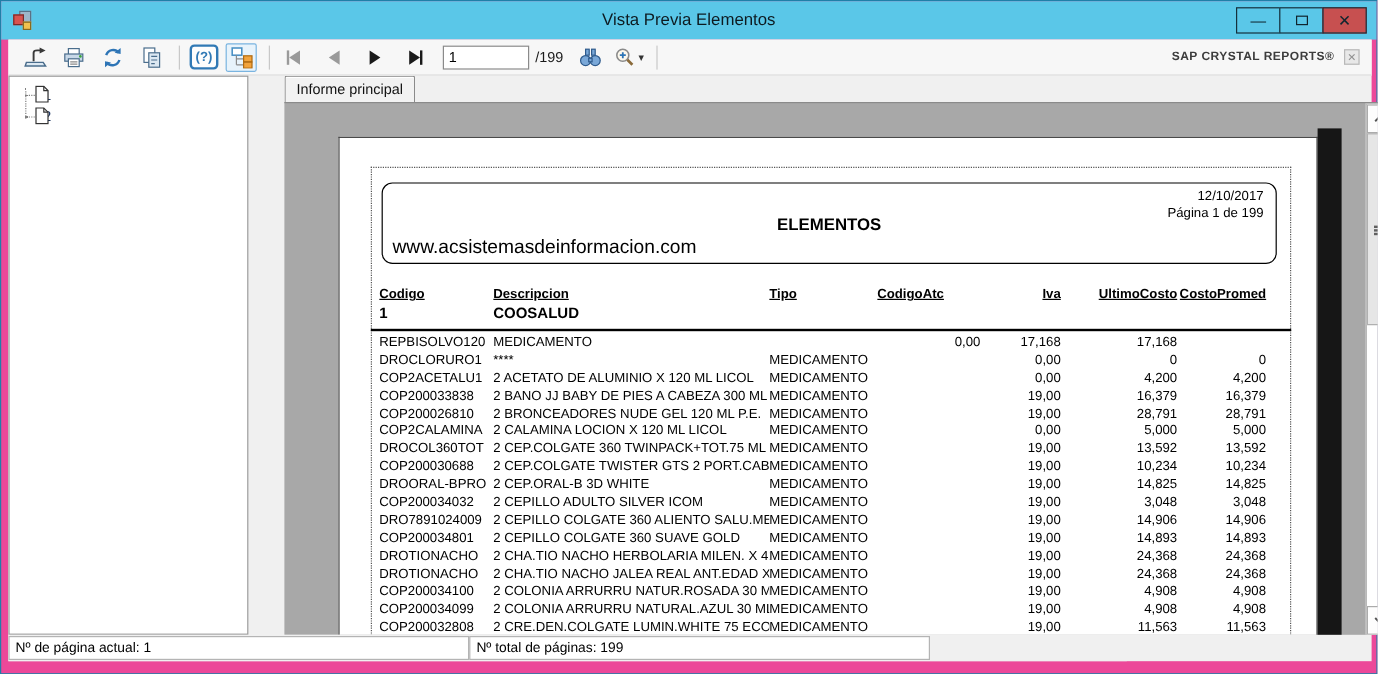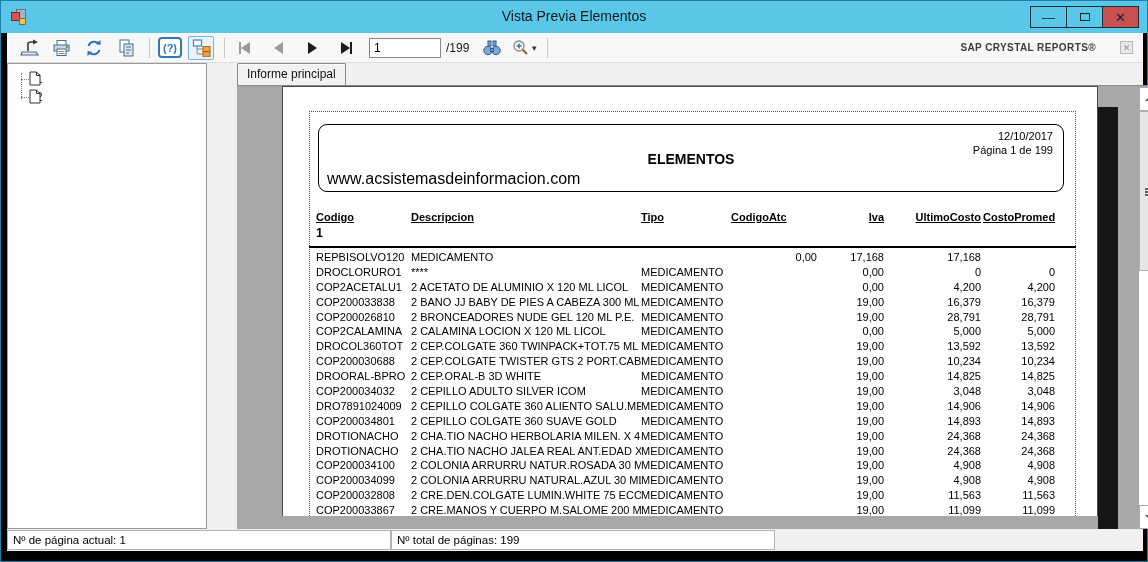--- a/index.html
+++ b/index.html
@@ -1,18 +1,18 @@
 <!DOCTYPE html>
 <html><head>
 <meta charset="utf-8">
 <style>
   * { box-sizing: border-box; margin: 0; padding: 0; }
   html,body { width:1148px; height:562px; overflow:hidden; background:#fff;
               font-family:"Liberation Sans", sans-serif; }
-  .window { position:relative; width:1148px; height:562px; background:#000000;
+  .window { position:relative; width:1148px; height:562px; background:#ec4899;
             border:1px solid #1f7fa8; }
 
   
   .titlebar { position:absolute; left:0; top:0; width:100%; height:32px; background:#5ac7e8; }
   .app-icon { position:absolute; left:10px; top:8px; width:16px; height:16px; }
   .app-icon .sq1 { position:absolute; left:5px; top:0; width:10px; height:10px; background:#9db6c8; border:1px solid #5a7186; }
   .app-icon .sq2 { position:absolute; left:0; top:3px; width:9px; height:9px; background:#d9534f; border:1px solid #7a2a28; }
   .app-icon .sq3 { position:absolute; left:8px; top:9px; width:7px; height:7px; background:#f2c14e; border:1px solid #8a6a1e; }
   .win-title { position:absolute; left:0; right:0; top:7px; text-align:center; font-size:14px; color:#0d1a20; }
   .win-buttons { position:absolute; right:8px; top:5px; display:flex; }
@@ -36,21 +36,21 @@
   .tri { width:0; height:0; border-style:solid; }
   .tri.left  { border-width:6px 9px 6px 0; border-color:transparent #9a9a9a transparent transparent; }
   .tri.right { border-width:6px 0 6px 9px; border-color:transparent transparent transparent #1a1a1a; }
   .bar { width:2px; height:12px; }
   .bar.gray { background:#9a9a9a; } .bar.black { background:#1a1a1a; }
   .page-input { width:72px; height:20px; border:1px solid #8a8a8a; font-size:12px; padding:0 4px;
                 font-family:"Liberation Sans", sans-serif; margin-right:5px; }
   .total-label { font-size:12px; color:#1a1a1a; margin-right:10px; }
   .caret { font-size:9px; color:#333; margin-left:3px; }
   .brand-area { margin-left:auto; display:flex; align-items:center; padding-right:10px; }
-  .brand-text { font-size:10px; font-weight:bold; color:#3c3c3c; letter-spacing:0.4px; margin-right:24px; }
+  .brand-text { font-size:10px; font-weight:bold; color:#3c3c3c; letter-spacing:0.4px; margin-right:8px; }
   .brand-close { width:13px; height:13px; border:1px solid #b8b8b8; background:#e8e8e8; color:#909090;
                  font-size:9px; display:flex; align-items:center; justify-content:center; cursor:pointer; }
 
   
   .tree-panel { position:absolute; left:6px; top:62px; width:200px; height:466px; background:#fff;
                 border:1px solid #9a9a9a; padding:6px 4px; }
   .tree { position:relative; }
   .tree::before { content:''; position:absolute; left:9px; top:3px; height:26px; border-left:1px dotted #808080; }
   .titem { position:relative; height:18px; padding-left:24px; display:flex; align-items:center; cursor:pointer; }
   .titem::before { content:''; position:absolute; left:9px; top:9px; width:8px; border-top:1px dotted #808080; }
@@ -60,21 +60,21 @@
   
   .preview { position:absolute; left:212px; top:62px; width:930px; height:466px;padding-left:24px; }
   .tab-row { height:22px; }
   .tab { display:inline-block; height:22px; padding:3px 9px 0 9px; font-size:12px; color:#111;
          background:#f2f2f2; border:1px solid #8a8a8a; border-bottom:none;
          border-radius:2px 2px 0 0; box-shadow:inset 0 1px 0 #fff; cursor:pointer; }
   .gray-area { position:relative; width:930px; height:444px; background:#a8a8a8;
                border-top:1px solid #8a8a8a; overflow:hidden; }
 
   
-  .page { position:absolute; left:45px; top:0; width:816px; height:430px; background:#fff;
+  .page { position:absolute; left:45px; top:28px; width:816px; height:430px; background:#fff;
           border:1px solid #4a4a4a; border-bottom:none; }
   .page-shadow { position:absolute; left:861px; top:21px; width:20px; height:423px; background:#161616; }
   .margin-box { position:absolute; left:26px; top:24px; width:767px; bottom:0;
                 border-left:1px dotted #555; border-right:1px dotted #555; border-top:1px dotted #555; }
 
   .header-box { position:absolute; left:35px; top:37px; width:746px; height:68px;
                 border:1px solid #000; border-radius:9px; }
   .hb-date { position:absolute; right:10px; top:5px; font-size:11px; color:#000; }
   .hb-page { position:absolute; right:10px; top:19px; font-size:11px; color:#000; }
   .hb-title { position:absolute; left:0; right:0; top:26px; text-align:center; font-size:14px; font-weight:bold; color:#000; }
@@ -266,20 +266,21 @@
           <span><span class="u">Descripcion</span></span>
           <span><span class="u">Tipo</span></span>
           <span><span class="u">CodigoAtc</span></span>
           <span class="num"><span class="u">Iva</span></span>
           <span class="num"><span class="u">UltimoCosto</span></span>
           <span><span class="u">CostoPromed</span></span>
         </div>
 
         <div class="group-row rpt-grid">
           <span>1</span>
+          <span>COOSALUD</span>
         </div>
 
         <div class="rows-host" id="rows-host">
   <div class="trow">
     <span>REPBISOLVO120</span>
     <span>MEDICAMENTO</span>
     <span></span>
     <span class="num">0,00</span>
     <span class="num">17,168</span>
     <span class="num">17,168</span>

